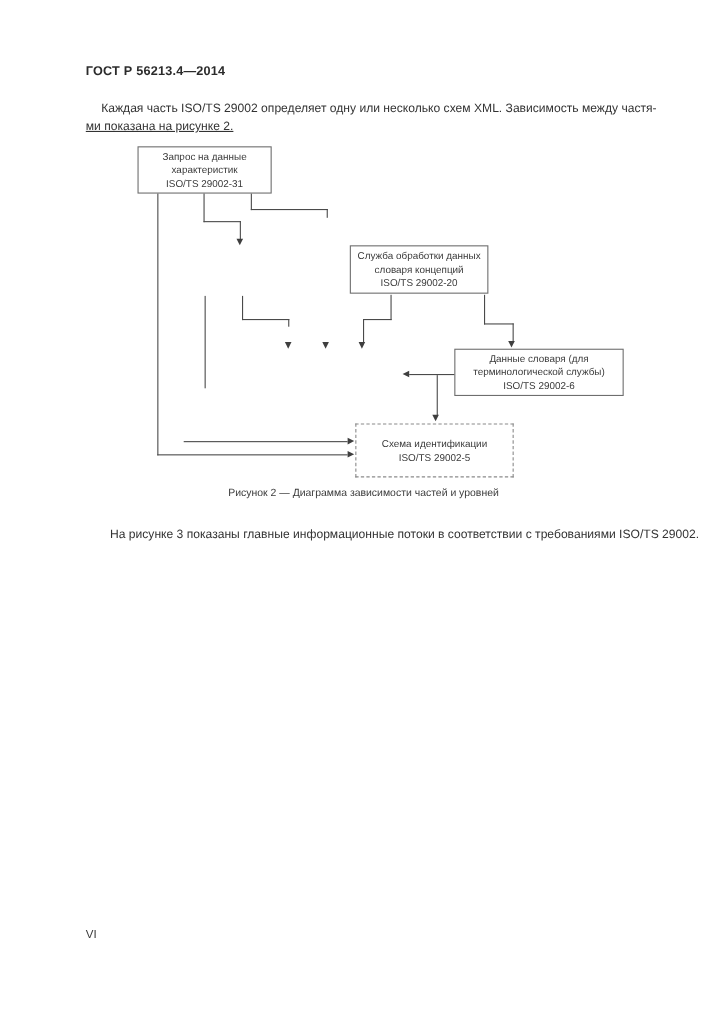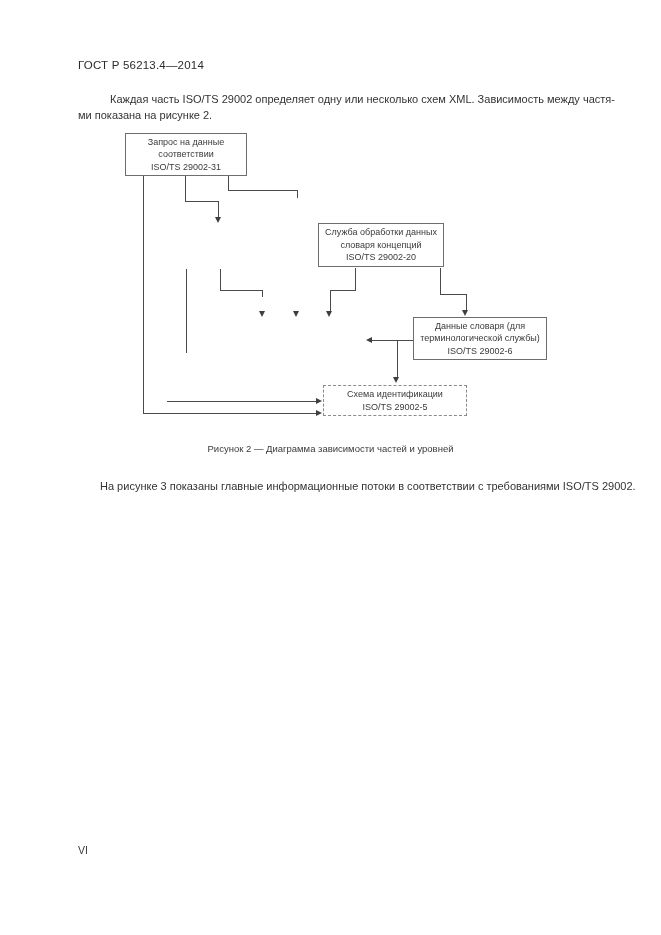--- a/index.html
+++ b/index.html
@@ -1,21 +1,21 @@
 <!DOCTYPE html>
 <html><head>
 <meta charset="utf-8">
 <style>
   html,body{margin:0;padding:0;}
   body{
     width:661px;height:935px;background:#ffffff;position:relative;
     font-family:"Liberation Sans", sans-serif;color:#333;overflow:hidden;
   }
   .doc-header{
-    position:absolute;left:78px;top:59px;font-size:11.5px;font-weight:normal;
+    position:absolute;left:78px;top:59px;font-size:11.5px;font-weight:bold;
     color:#2b2b2b;letter-spacing:0.2px;white-space:nowrap;
   }
   .para-line{position:absolute;font-size:11px;color:#333;white-space:nowrap;}
   .caption{
     position:absolute;left:0;top:443px;width:661px;text-align:center;
     font-size:9.5px;color:#3a3a3a;white-space:nowrap;
   }
   .para2{position:absolute;left:100px;top:480px;font-size:11px;color:#333;white-space:nowrap;}
   .page-num{position:absolute;left:78px;top:844px;font-size:10.5px;color:#3a3a3a;}
 
@@ -24,44 +24,44 @@
   .dbox{
     position:absolute;border:1px solid #6e6e6e;background:#fff;
     display:flex;flex-direction:column;align-items:center;justify-content:center;
     text-align:right;font-size:9px;line-height:12.5px;color:#3a3a3a;
     box-sizing:border-box;
   }
   .box-request   {left:125px;top:133px;width:122px;height:43px;}
   .box-catalog   {left:160px;top:225px;width:120px;height:43px;}
   .box-service   {left:318px;top:223px;width:126px;height:44px;}
   .box-basic     {left:228px;top:318px;width:137px;height:43px;}
-  .box-dictionary{left:413px;top:317px;width:134px;height:43px;border-style:solid;}
-  .box-scheme    {left:323px;top:385px;width:144px;height:31px;border-style:dashed;border-color:#8a8a8a;}
+  .box-dictionary{left:413px;top:317px;width:154px;height:43px;border-style:solid;}
+  .box-scheme    {left:323px;top:385px;width:144px;height:49px;border-style:dashed;border-color:#8a8a8a;}
 
   .ln{position:absolute;background:#4a4a4a;}
   .v{width:1px;}
   .h{height:1px;}
   .arr{position:absolute;width:0;height:0;}
   .arr-down{border-left:3.5px solid transparent;border-right:3.5px solid transparent;border-top:6px solid #3f3f3f;}
   .arr-right{border-top:3.5px solid transparent;border-bottom:3.5px solid transparent;border-left:6px solid #3f3f3f;}
   .arr-left{border-top:3.5px solid transparent;border-bottom:3.5px solid transparent;border-right:6px solid #3f3f3f;}
 </style>
 </head>
 <body>
 
 <div class="doc-header">ГОСТ Р 56213.4—2014</div>
 
-<div class="para-line" style="left:110px;top:93px;">Каждая часть ISO/TS 29002 определяет одну или несколько схем XML. Зависимость между частя-</div>
-<div class="para-line" style="left:78px;top:109px;">ми показана на рисунке 2.</div>
+<div class="para-line" style="left:92px;top:93px;">Каждая часть ISO/TS 29002 определяет одну или несколько схем XML. Зависимость между частя-</div>
+<div class="para-line" style="left:78px;top:109px;text-decoration:underline;">ми показана на рисунке 2.</div>
 
 <div class="diagram">
 
   <div class="dbox box-request">
     <div>Запрос на данные</div>
-    <div>соответствии</div>
+    <div>характеристик</div>
     <div>ISO/TS 29002-31</div>
   </div>
 
 
   <div class="dbox box-service">
     <div>Служба обработки данных</div>
     <div>словаря концепций</div>
     <div>ISO/TS 29002-20</div>
   </div>
 

